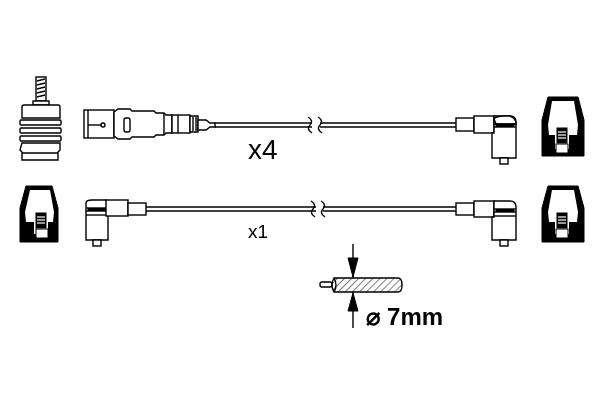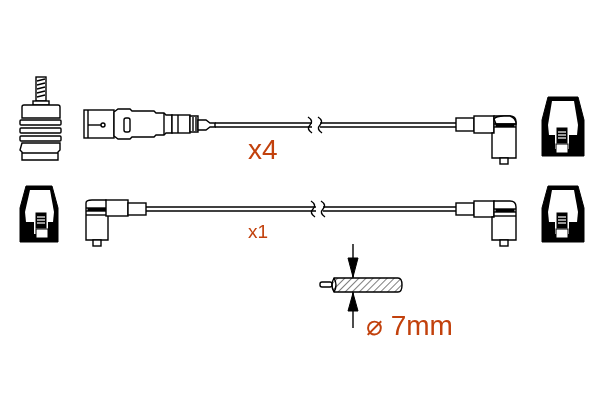--- a/index.html
+++ b/index.html
@@ -1,24 +1,24 @@
 <!DOCTYPE html>
 <html><head>
 <meta charset="utf-8">
 <style>
   html, body { margin: 0; padding: 0; background: #ffffff; }
   body { width: 600px; height: 400px; overflow: hidden; position: relative; }
   #canvas { position: absolute; left: 0; top: 0; width: 600px; height: 400px; }
   .ln { stroke: #000; stroke-width: 1.4; fill: none; }
   .wf { stroke: #000; stroke-width: 1.4; fill: #fff; }
   .bk { fill: #000; stroke: #000; stroke-width: 1; }
-  .label { position: absolute; font-family: "Liberation Sans", sans-serif; color: #c2410c; line-height: 1; }
+  .label { position: absolute; font-family: "Liberation Sans", sans-serif; color: #000000; line-height: 1; }
   #qty-top { left: 248px; top: 136px; font-size: 28px; }
   #qty-bottom { left: 248px; top: 222px; font-size: 19px; }
-  #diam-label { left: 366px; top: 312px; font-size: 28px; }
+  #diam-label { left: 366px; top: 305px; font-size: 24px; font-weight: bold; }
 </style>
 </head>
 <body>
 
 <div id="canvas">
 <svg width="600" height="400" viewBox="0 0 600 400" xmlns="http://www.w3.org/2000/svg">
 
   <g>
     <rect class="wf" x="36" y="77" width="10" height="24"></rect>
     <line class="ln" x1="37" y1="81" x2="45" y2="79"></line>

